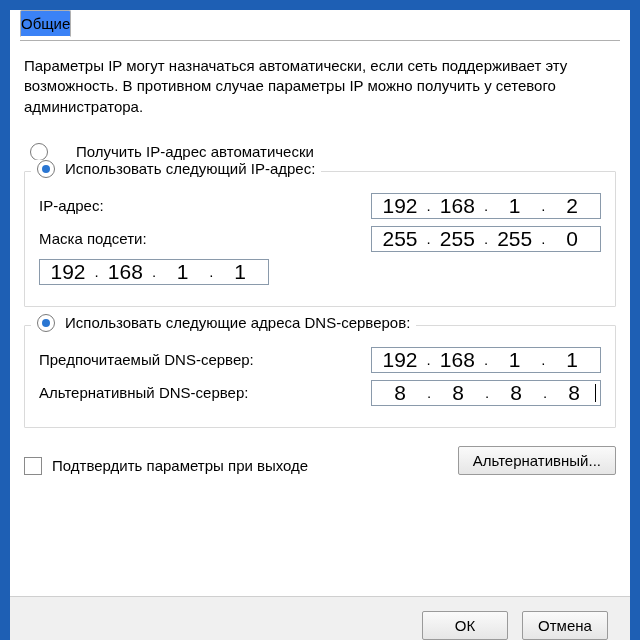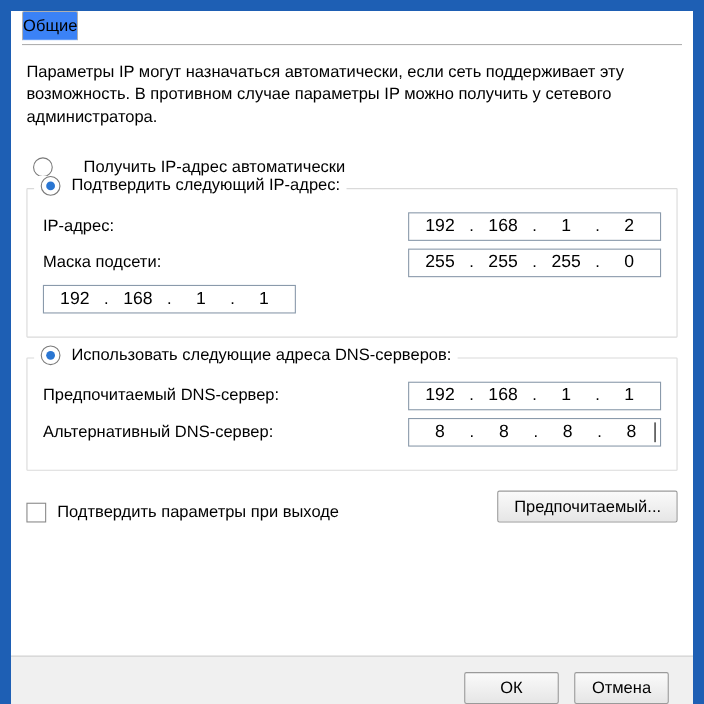--- a/index.html
+++ b/index.html
@@ -13,21 +13,21 @@
   .radio-row{display:flex;align-items:center;gap:28px;margin:4px 0 10px 6px}
   .radio{width:16px;height:16px;border:1px solid #7a7a7a;border-radius:50%;background:#fff;display:inline-flex;align-items:center;justify-content:center;flex:none}
   .radio.disabled{border-color:#c9c9c9}
   .radio .dot{width:8px;height:8px;border-radius:50%;background:#2a76d2}
   .radio-label.disabled{color:#9a9a9a}
   .group{position:relative;border:1px solid #dadada;border-radius:1px;margin:0 0 18px 0;padding:14px 14px 14px 14px}
   .group-legend{position:absolute;top:-12px;left:6px;background:#fff;padding:0 6px;display:flex;align-items:center;gap:10px}
   .field-row{display:flex;align-items:center;justify-content:space-between;margin:7px 0}
   .field-label{flex:1}
   .ip-input{width:230px;height:26px;border:1px solid #8a9aab;background:#fff;display:flex;align-items:center;padding:0 4px;box-sizing:border-box}
-  .ip-input input{width:44px;border:none;outline:none;text-align:center;font-family:inherit;font-size:16px;background:transparent}
+  .ip-input input{width:44px;border:none;outline:none;text-align:center;font-family:inherit;font-size:21px;background:transparent}
   .ip-input .sep{width:10px;text-align:center}
   .caret{display:inline-block;width:1px;height:18px;background:#000;vertical-align:middle;margin-left:-3px}
   .bottom-row{display:flex;align-items:flex-end;justify-content:space-between;margin-top:10px}
   .chk-wrap{display:flex;align-items:center;gap:10px}
   .chk{width:16px;height:16px;border:1px solid #8a8a8a;background:#fff;flex:none}
   .btn{border:1px solid #9a9a9a;background:linear-gradient(#fafafa,#e6e6e6);padding:5px 14px;border-radius:2px;font-family:inherit;font-size:15px}
   .footer{position:absolute;left:0;right:0;bottom:0;height:44px;border-top:1px solid #cfcfcf;background:#f0f0f0;display:flex;align-items:flex-end;justify-content:flex-end;gap:14px;padding-right:22px;box-sizing:border-box}
   .btn-footer{min-width:86px;text-align:center}
 </style>
 </head>
@@ -46,21 +46,21 @@
       <div class="radio-row">
         <span class="radio"></span>
         <span>Получить IP-адрес автоматически</span>
       </div>
 
       <div class="group">
         <div class="group-legend">
           <span class="radio">
               <span class="dot"></span>
             </span>
-          <span>Подтвердить следующий IP-адрес:</span>
+          <span>Использовать следующий IP-адрес:</span>
         </div>
 
         <div class="field-row">
           <span class="field-label">IP-адрес:</span>
           <span class="ip-input">
             <input value="192" style="">
               <span class="sep">.</span>
             <input value="168" style="">
               <span class="sep">.</span>
             <input value="1" style="">
@@ -130,21 +130,21 @@
               <span class="caret"></span>
           </span>
         </div>
       </div>
 
       <div class="bottom-row">
         <label class="chk-wrap">
           <span class="chk"></span>
           <span>Подтвердить параметры при выходе</span>
         </label>
-        <button class="btn"><span>Предпочитаемый...</span></button>
+        <button class="btn"><span>Альтернативный...</span></button>
       </div>
     </div>
 
     <div class="footer">
       <button class="btn btn-footer"><span>ОК</span></button>
       <button class="btn btn-footer"><span>Отмена</span></button>
     </div>
   </div>
 </div>
 

